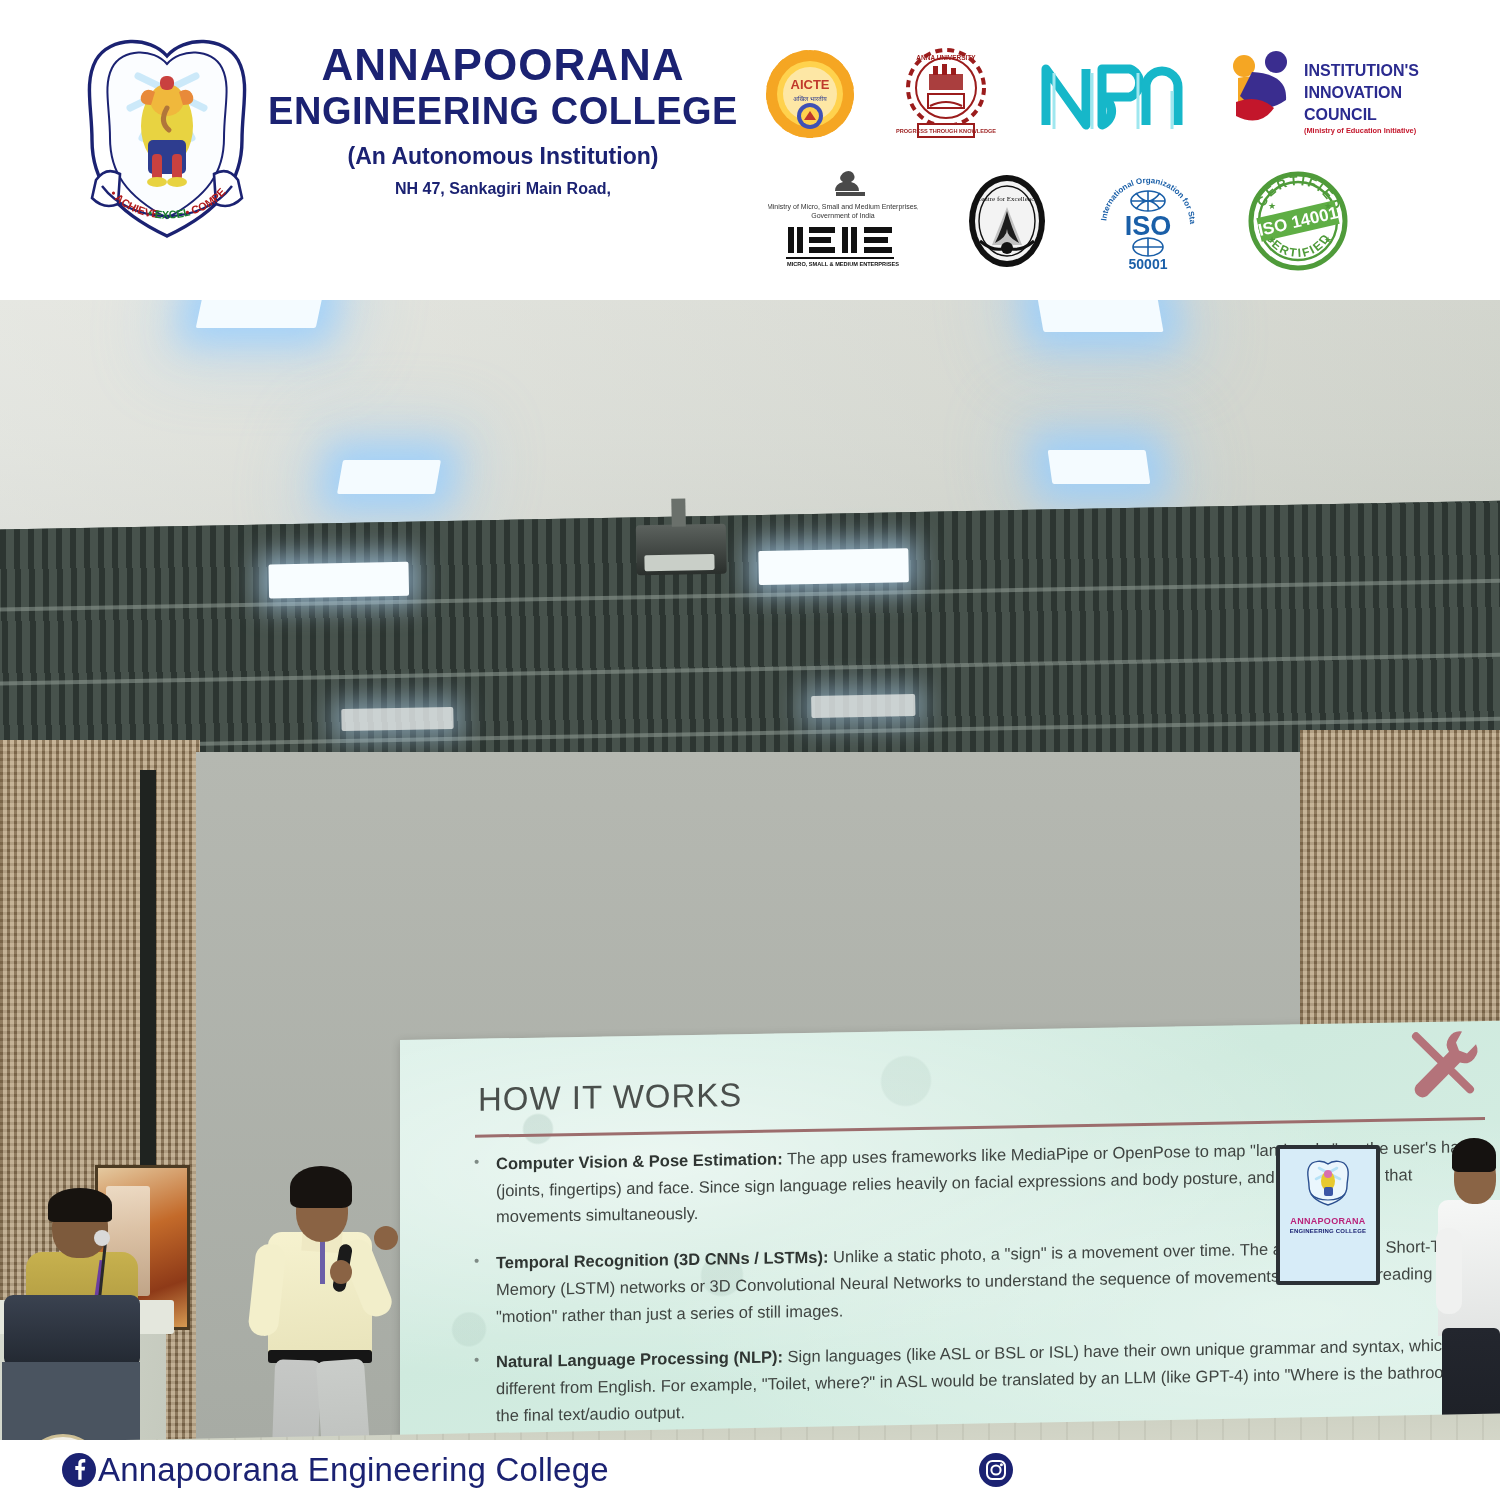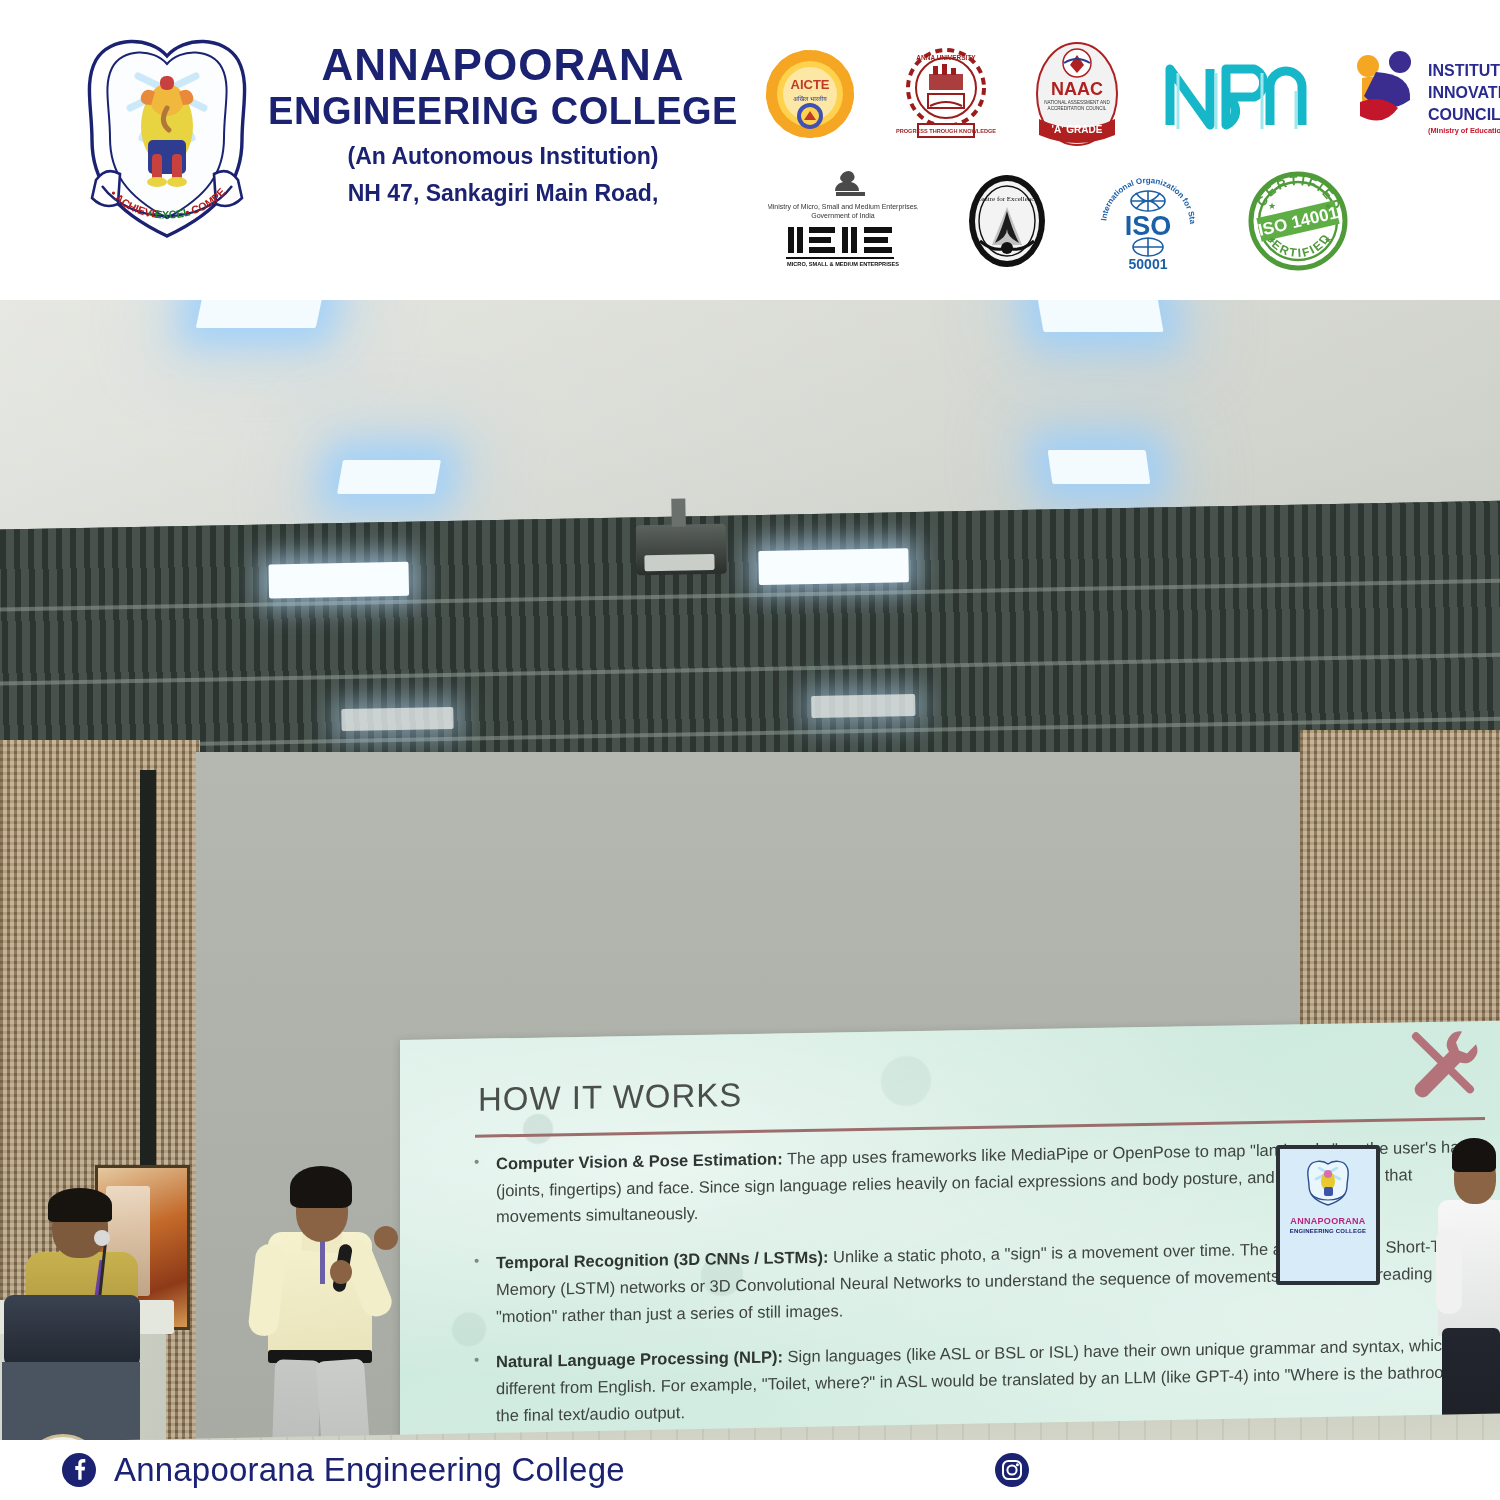--- a/index.html
+++ b/index.html
@@ -15,21 +15,21 @@
   .crest { position:absolute; left:72px; top:30px; width:190px; height:215px; }
   .crest svg { width:100%; height:100%; display:block; }
 
   .college-text { position:absolute; left:268px; top:42px; width:470px;
                   text-align:center; }
   .c-name1 { font-size:44px; font-weight:bold; color:#1b2272; letter-spacing:1px;
              line-height:1.05; }
   .c-name2 { font-size:38px; font-weight:bold; color:#1b2272; letter-spacing:.5px;
              line-height:1.12; margin-top:2px;}
   .c-auto  { font-size:23px; font-weight:bold; color:#1b2272; margin-top:10px; }
-  .c-addr  { font-size:23px; font-weight:bold; color:#1b2272; margin-top:8px;
+  .c-addr  { font-size:16px; font-weight:bold; color:#1b2272; margin-top:8px;
              line-height:1.35; }
   .c-code  { font-size:25px; font-weight:bold; color:#fb0a0a; margin-top:8px;
              letter-spacing:.5px; }
 
   
   .logos { position:absolute; left:762px; top:36px; width:730px; height:250px; }
   .logo-row { position:absolute; left:0; display:flex; align-items:center; }
   .logo-row.r1 { top:0; height:115px; gap:38px; }
   .logo-row.r2 { top:130px; height:110px; gap:46px; padding-left:6px; }
   .logo { position:relative; display:flex; align-items:center;
@@ -217,21 +217,21 @@
     justify-content:flex-start; padding-top:10px; }
   .wd-shield { width:46px; height:48px; }
   .wd-t1 { font-size:9px; font-weight:bold; color:#b9237a; margin-top:9px;
            letter-spacing:.3px; }
   .wd-t2 { font-size:6px; font-weight:bold; color:#1b2272; margin-top:2px;
            letter-spacing:.2px; }
 
   
   .footer { position:absolute; left:0; top:1440px; width:1500px; height:60px;
     background:#ffffff; display:flex; align-items:center; }
-  .social { display:flex; align-items:center; gap:18px; }
+  .social { display:flex; align-items:center; gap:2px; }
   .social.fb { margin-left:62px; }
   .social.ig { margin-left:370px; }
   .social-label { font-size:33px; color:#1b2272; letter-spacing:.2px;
     font-family:"Liberation Sans", sans-serif; }
   .si { width:34px; height:34px; flex:0 0 34px; }
 </style>
 </head>
 <body>
 
 <div class="page">
@@ -309,33 +309,20 @@
             <rect x="37" y="22" width="5" height="9" fill="#9b1c1c"></rect>
             <rect x="46" y="20" width="5" height="11" fill="#9b1c1c"></rect>
             <rect x="55" y="24" width="5" height="7" fill="#9b1c1c"></rect>
             <rect x="32" y="50" width="36" height="14" fill="none" stroke="#9b1c1c" stroke-width="2"></rect>
             <path d="M34 62 q16 -8 32 0" fill="none" stroke="#9b1c1c" stroke-width="2"></path>
             <rect x="22" y="80" width="56" height="13" fill="#fff" stroke="#9b1c1c" stroke-width="2"></rect>
             <text x="50" y="89" text-anchor="middle" font-size="5.6" font-weight="bold" fill="#9b1c1c" font-family="Liberation Sans, sans-serif">PROGRESS THROUGH KNOWLEDGE</text>
           </svg>
         </div>
 
-        <div class="logo">
-          <svg width="86" height="106" viewBox="0 0 86 106">
-            <ellipse cx="43" cy="53" rx="40" ry="51" fill="#f2f2f2" stroke="#b02020" stroke-width="2"></ellipse>
-            <circle cx="43" cy="22" r="14" fill="#fff" stroke="#b02020" stroke-width="1.5"></circle>
-            <path d="M36 24 l7 -10 l7 10 l-7 8 Z" fill="#b02020"></path>
-            <path d="M30 22 q13 -8 26 0" fill="none" stroke="#2b3a8f" stroke-width="2"></path>
-            <text x="43" y="54" text-anchor="middle" font-size="18" font-weight="bold" fill="#b02020" font-family="Liberation Sans, sans-serif">NAAC</text>
-            <text x="43" y="63" text-anchor="middle" font-size="4.6" fill="#333" font-family="Liberation Sans, sans-serif">NATIONAL ASSESSMENT AND</text>
-            <text x="43" y="69" text-anchor="middle" font-size="4.6" fill="#333" font-family="Liberation Sans, sans-serif">ACCREDITATION COUNCIL</text>
-            <path d="M5 78 q38 18 76 0 l0 16 q-38 16 -76 0 Z" fill="#b02020"></path>
-            <text x="43" y="92" text-anchor="middle" font-size="10" font-weight="bold" fill="#fff" font-family="Liberation Sans, sans-serif">'A' GRADE</text>
-          </svg>
-        </div>
 
         <div class="logo">
           <svg width="150" height="78" viewBox="0 0 150 78">
             <g fill="none" stroke="#16b7c9" stroke-width="9" stroke-linejoin="round">
               <path d="M12 70 V14 L52 70 V14"></path>
               <path d="M68 70 V14 H96 a15 15 0 0 1 0 28 H68 a15 15 0 0 1 0 28 Z"></path>
               <path d="M112 70 V32 a16 16 0 0 1 32 0 V70"></path>
             </g>
             <g fill="none" stroke="#9fe7ef" stroke-width="3">
               <path d="M20 74 V18 M58 74 V18 M104 74 V18 M138 74 V36"></path>

